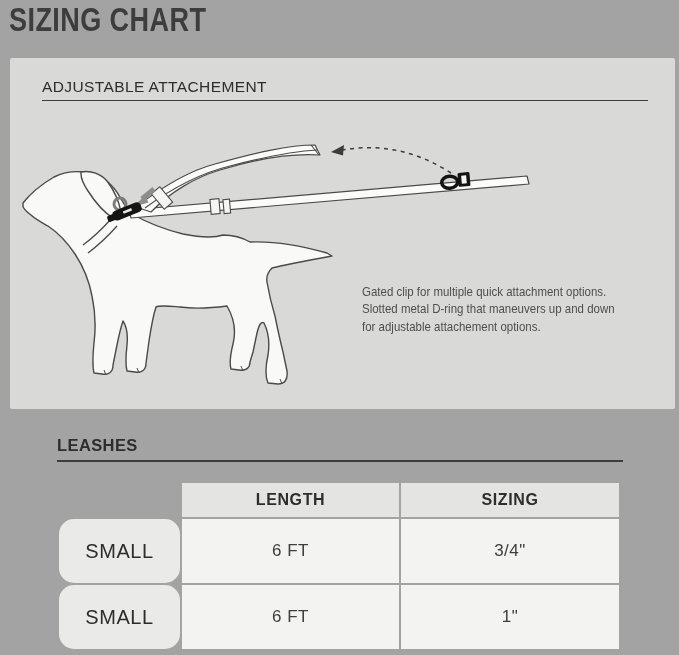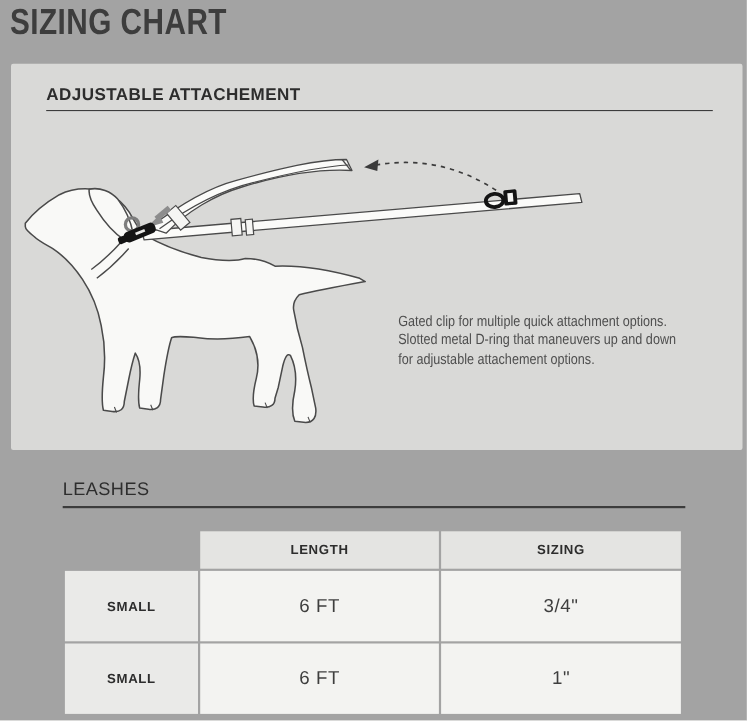--- a/index.html
+++ b/index.html
@@ -17,64 +17,64 @@
     font-size:33px;font-weight:bold;line-height:34px;color:var(--title-text);
     letter-spacing:0.5px;transform:scaleX(0.82);transform-origin:left top;white-space:nowrap;
   }
 
   .panel{
     position:absolute;left:10px;top:58px;width:665px;height:351px;
     background:var(--panel-bg);border-radius:2px;
   }
   .panel-heading{
     position:absolute;left:32px;top:20px;margin:0;
-    font-size:15.5px;font-weight:bold;color:var(--heading-text);
+    font-size:15.5px;font-weight:normal;color:var(--heading-text);
     letter-spacing:0.4px;white-space:nowrap;
   }
   .panel-rule{
     position:absolute;left:32px;top:42px;width:606px;height:0;
     border-top:1.6px solid var(--rule);
   }
   .illustration{position:absolute;left:0;top:0;width:665px;height:351px;}
 
   .desc{
     position:absolute;left:352px;top:225px;
     font-size:13.5px;line-height:17.4px;color:var(--body-text);
     transform:scaleX(0.85);transform-origin:left top;white-space:nowrap;
   }
 
   .leashes-heading{
     position:absolute;left:57px;top:436px;margin:0;
-    font-size:16.5px;font-weight:normal;color:var(--heading-text);
+    font-size:16.5px;font-weight:bold;color:var(--heading-text);
     letter-spacing:0.4px;white-space:nowrap;
   }
   .leashes-rule{
     position:absolute;left:57px;top:460px;width:566px;height:0;
     border-top:2px solid var(--rule);
   }
 
   table.size-table{
     position:absolute;left:57px;top:481px;
     border-collapse:separate;border-spacing:2px;
   }
   .size-table th,.size-table td{
     padding:0;text-align:center;vertical-align:middle;
     font-family:"Liberation Sans", sans-serif;
   }
   .size-table col.c1{width:121px;}
   .size-table col.c2{width:217px;}
   .size-table col.c3{width:218px;}
   .size-table thead th{
     height:34px;background:var(--table-header-bg);
-    font-size:12px;font-weight:bold;color:var(--heading-text);letter-spacing:0.6px;
+    font-size:16px;font-weight:bold;color:var(--heading-text);letter-spacing:0.6px;
   }
   .size-table thead th.empty{background:transparent;}
   .size-table tbody th{
     height:64px;background:var(--table-label-bg);
-    font-size:12px;font-weight:bold;color:var(--heading-text);letter-spacing:0.6px;
+    font-size:20px;font-weight:normal;color:var(--heading-text);letter-spacing:0.6px;border-radius:15px;
   }
   .size-table tbody td{
     height:64px;background:var(--table-cell-bg);
     font-size:17px;font-weight:normal;color:var(--cell-text);letter-spacing:0.5px;text-align:center;
   }
 
   .ln{fill:none;stroke:var(--line-art);stroke-width:1.3;}
   .fillwhite{fill:var(--dog-fill);stroke:var(--line-art);stroke-width:1.4;stroke-linejoin:round;}
   .strap{fill:#fbfbf9;stroke:var(--line-art);stroke-width:1.2;stroke-linejoin:round;}
   .keeper{fill:#f5f5f3;stroke:var(--line-art);stroke-width:1.1;}

